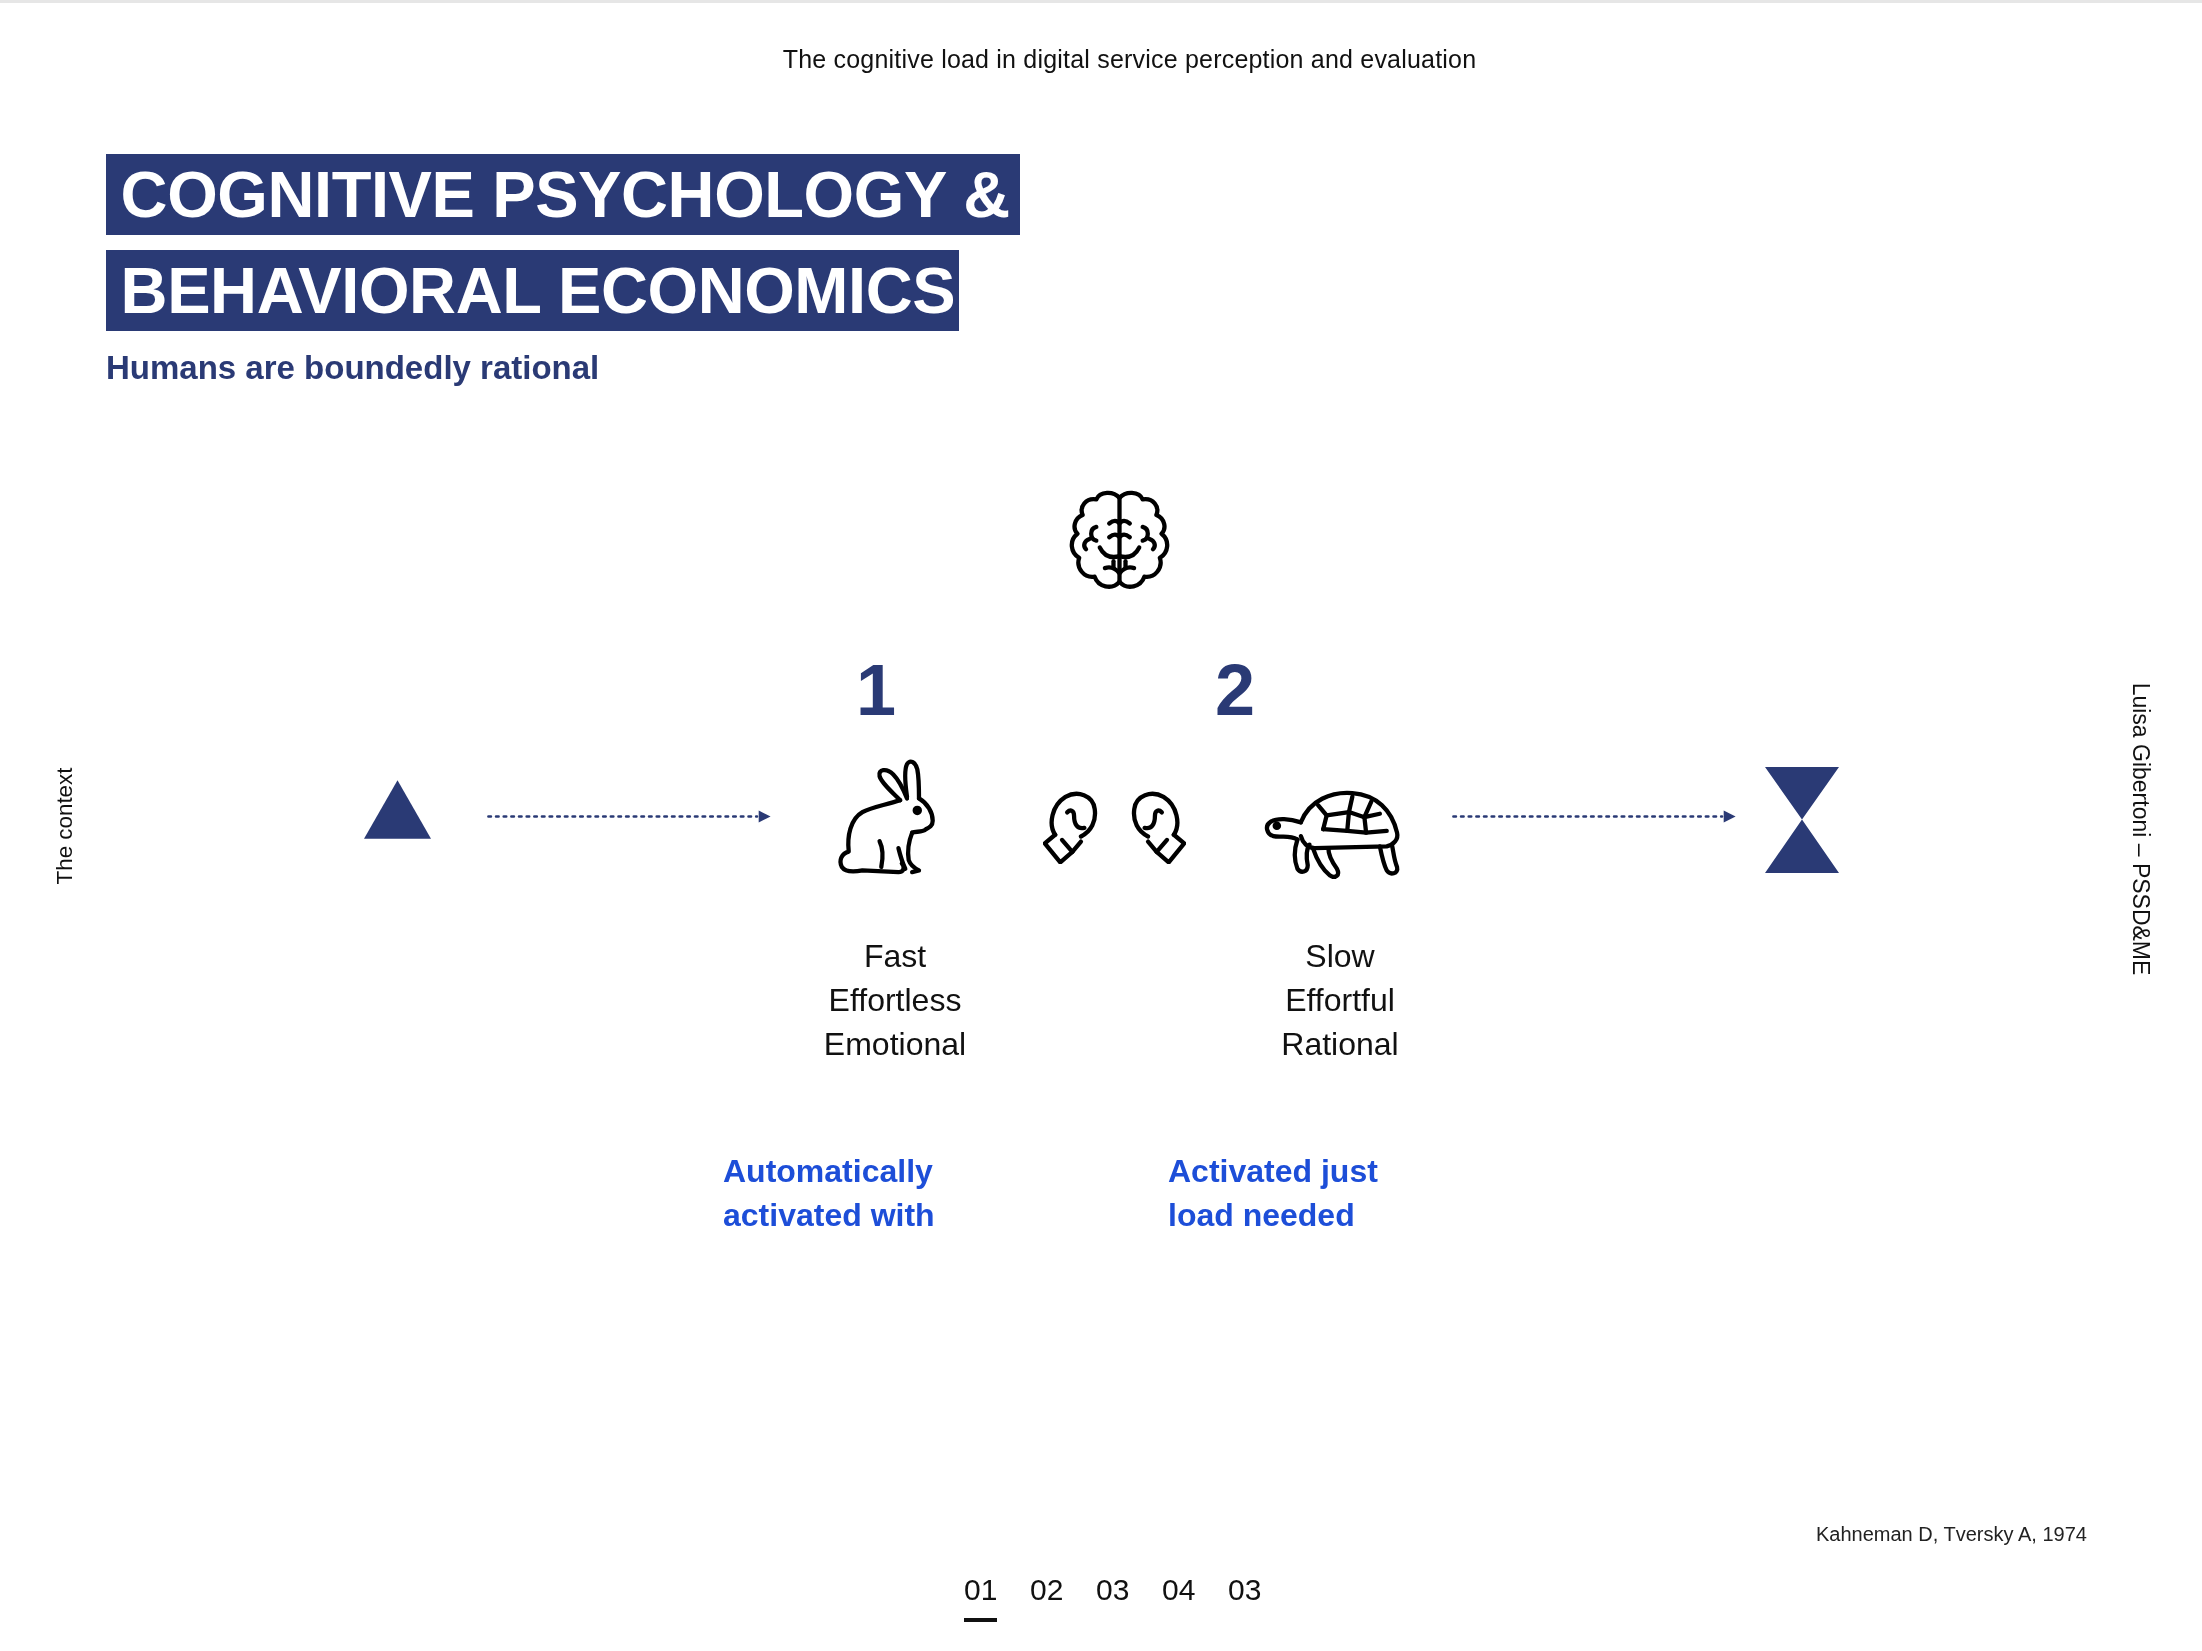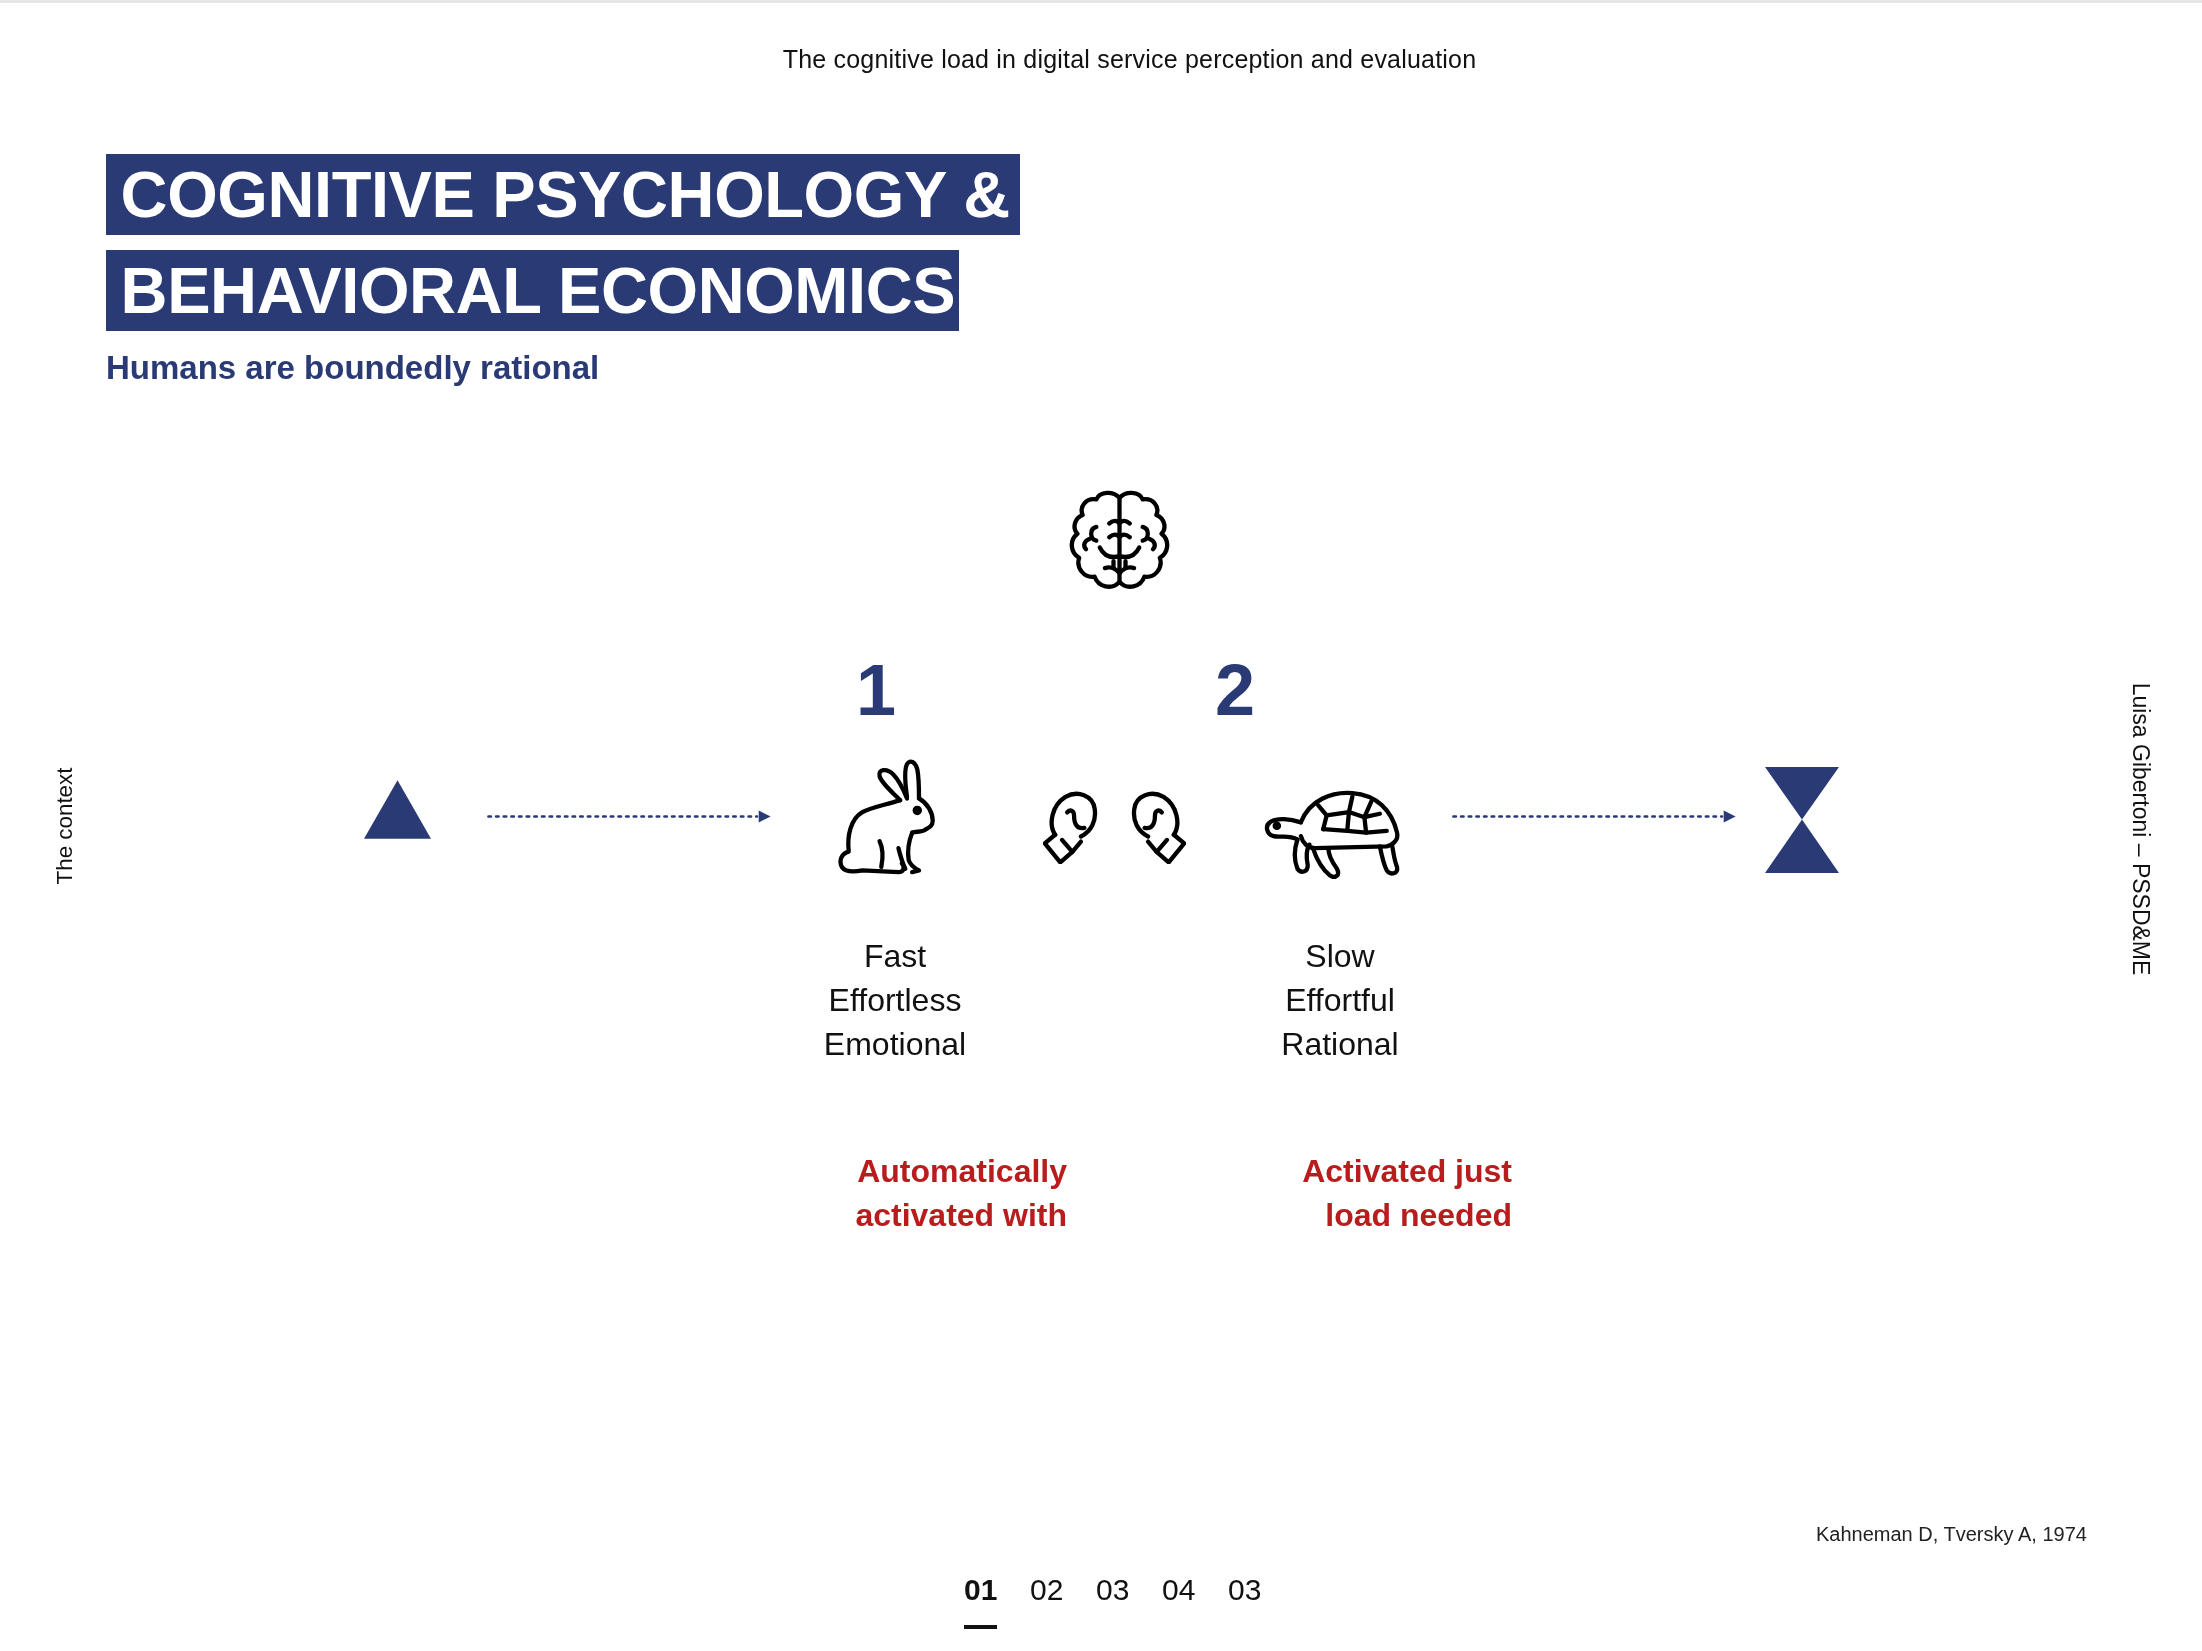--- a/index.html
+++ b/index.html
@@ -35,34 +35,34 @@
   .num {
     position: absolute; top: 647px; font-size: 72px; font-weight: bold; color: #2a3a75;
     line-height: 86px; text-align: center; width: 86px;
   }
   .traits {
     position: absolute; top: 934px; width: 310px; text-align: center;
     font-size: 32px; line-height: 44px; color: #111;
   }
   .traits div, .desc div { white-space: nowrap; }
   .desc {
-    position: absolute; top: 1149px; width: 344px; text-align: right;
-    font-size: 32px; font-weight: bold; line-height: 44px; color: #b91c1c;
+    position: absolute; top: 1149px; width: 344px; text-align: left;
+    font-size: 32px; font-weight: bold; line-height: 44px; color: #1d4ed8;
   }
   .citation {
     position: absolute; left: 1816px; top: 1523px; font-size: 20px; color: #222; white-space: nowrap;
   }
   .pager {
     position: absolute; top: 1571px; left: 964px; display: flex; gap: 0;
   }
   .pager .pg {
     width: 66px; font-size: 30px; line-height: 38px; color: #111; cursor: pointer;
     position: relative;
   }
-  .pager .pg.active span { font-weight: bold; border-bottom: 4.3px solid #111; padding-bottom: 19px; }
+  .pager .pg.active span { font-weight: normal; border-bottom: 4.3px solid #111; padding-bottom: 12px; }
 </style>
 </head>
 <body>
 
 <div class="top-rule"></div>
 
 <div class="header-title">The cognitive load in digital service perception and evaluation</div>
 
 <div class="title-box l1">COGNITIVE PSYCHOLOGY &amp;</div>
 <div class="title-box l2">BEHAVIORAL ECONOMICS</div>

